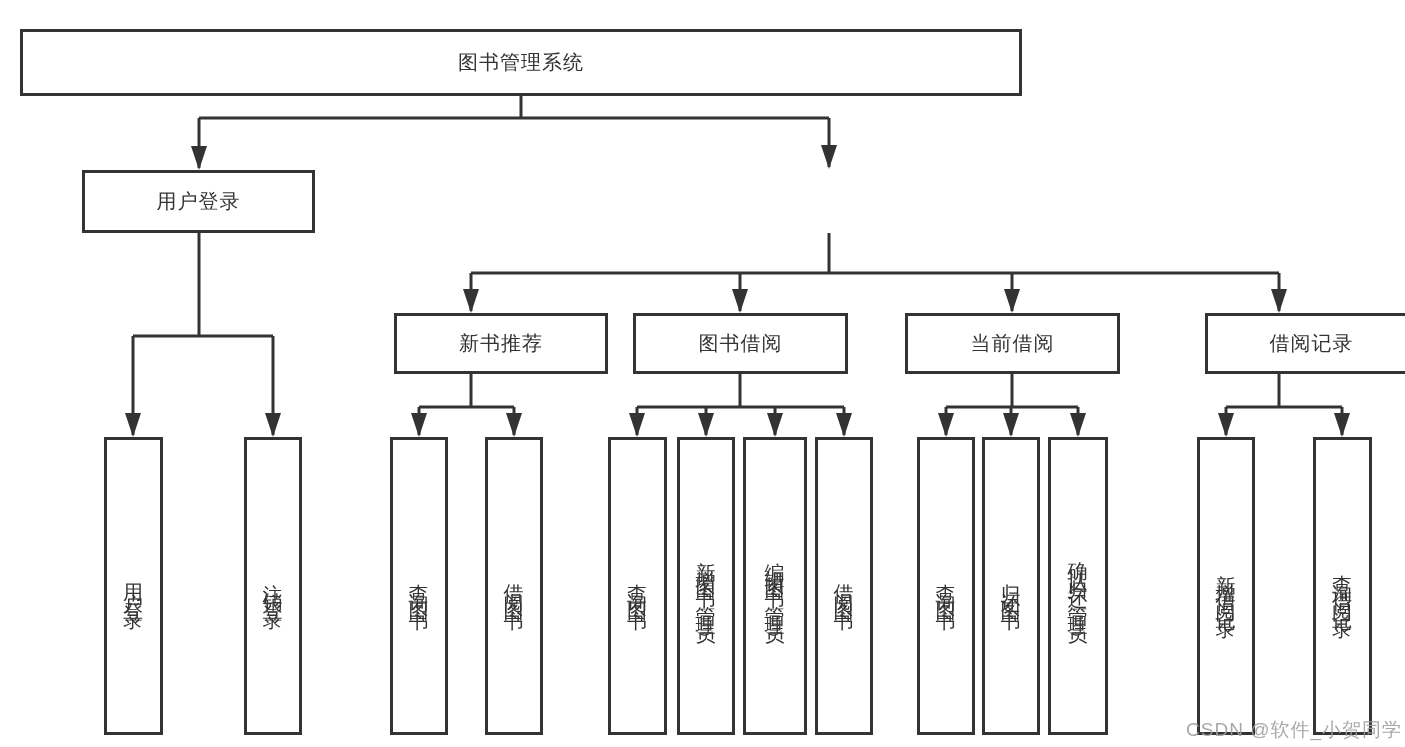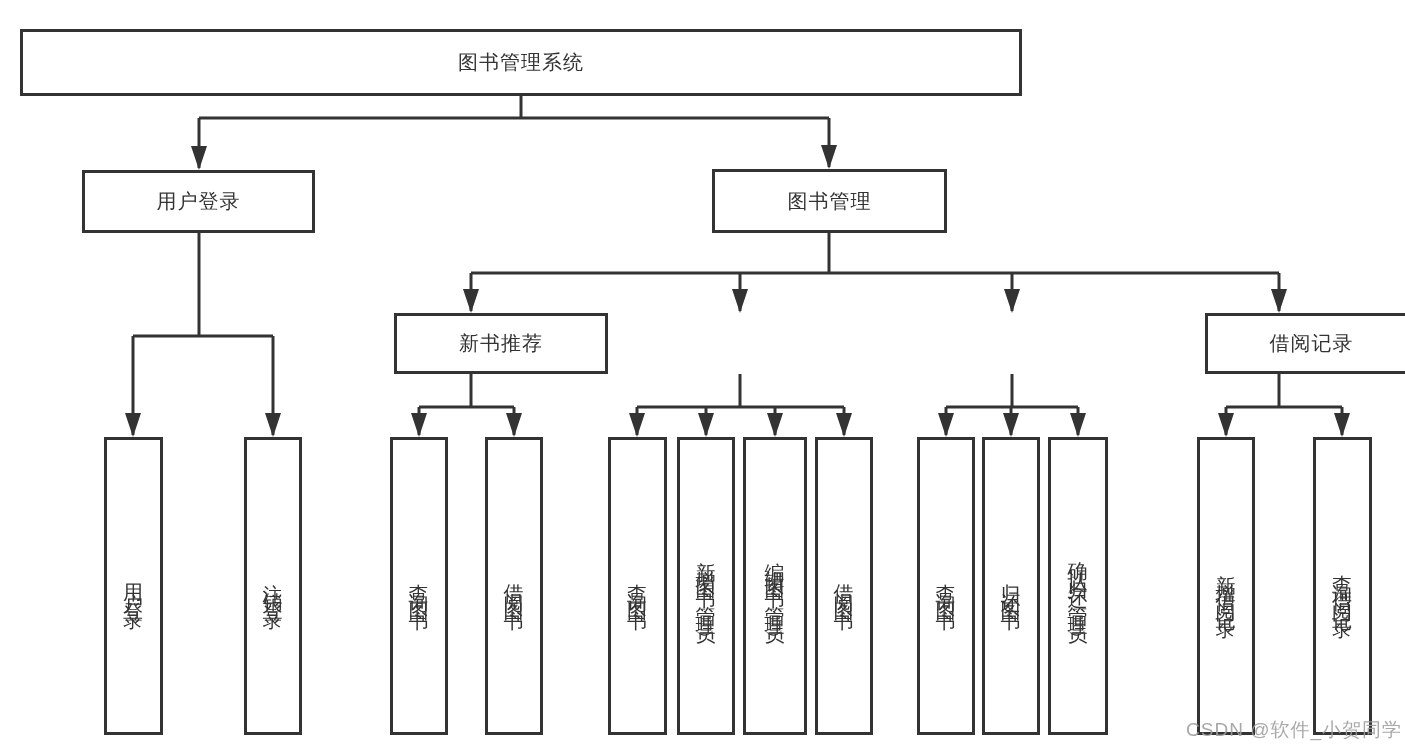--- a/index.html
+++ b/index.html
@@ -121,23 +121,24 @@
       <path d="M1279 374 V407"></path>
       <path d="M1226 407 H1342"></path>
       <path d="M1226 407 V435" marker-end="url(#arrow)"></path>
       <path d="M1342 407 V435" marker-end="url(#arrow)"></path>
     </g>
   </svg>
 
   <div class="node p-root">图书管理系统</div>
 
   <div class="node p-l2a">用户登录</div>
-  <div class="node p-l2b">图书管理</div>
 
   <div class="node p-l3a">新书推荐</div>
+  <div class="node p-l3b">图书借阅</div>
+  <div class="node p-l3c">当前借阅</div>
   <div class="node p-l3d">借阅记录</div>
 
   <div class="node vert leaf p-a1">用户登录</div>
   <div class="node vert leaf p-a2">注销登录</div>
 
   <div class="node vert leaf p-b1">查询图书</div>
   <div class="node vert leaf p-b2">借阅图书</div>
 
   <div class="node vert leaf p-c1">查询图书</div>
   <div class="node vert leaf p-c2">新增图书（管理员）</div>

